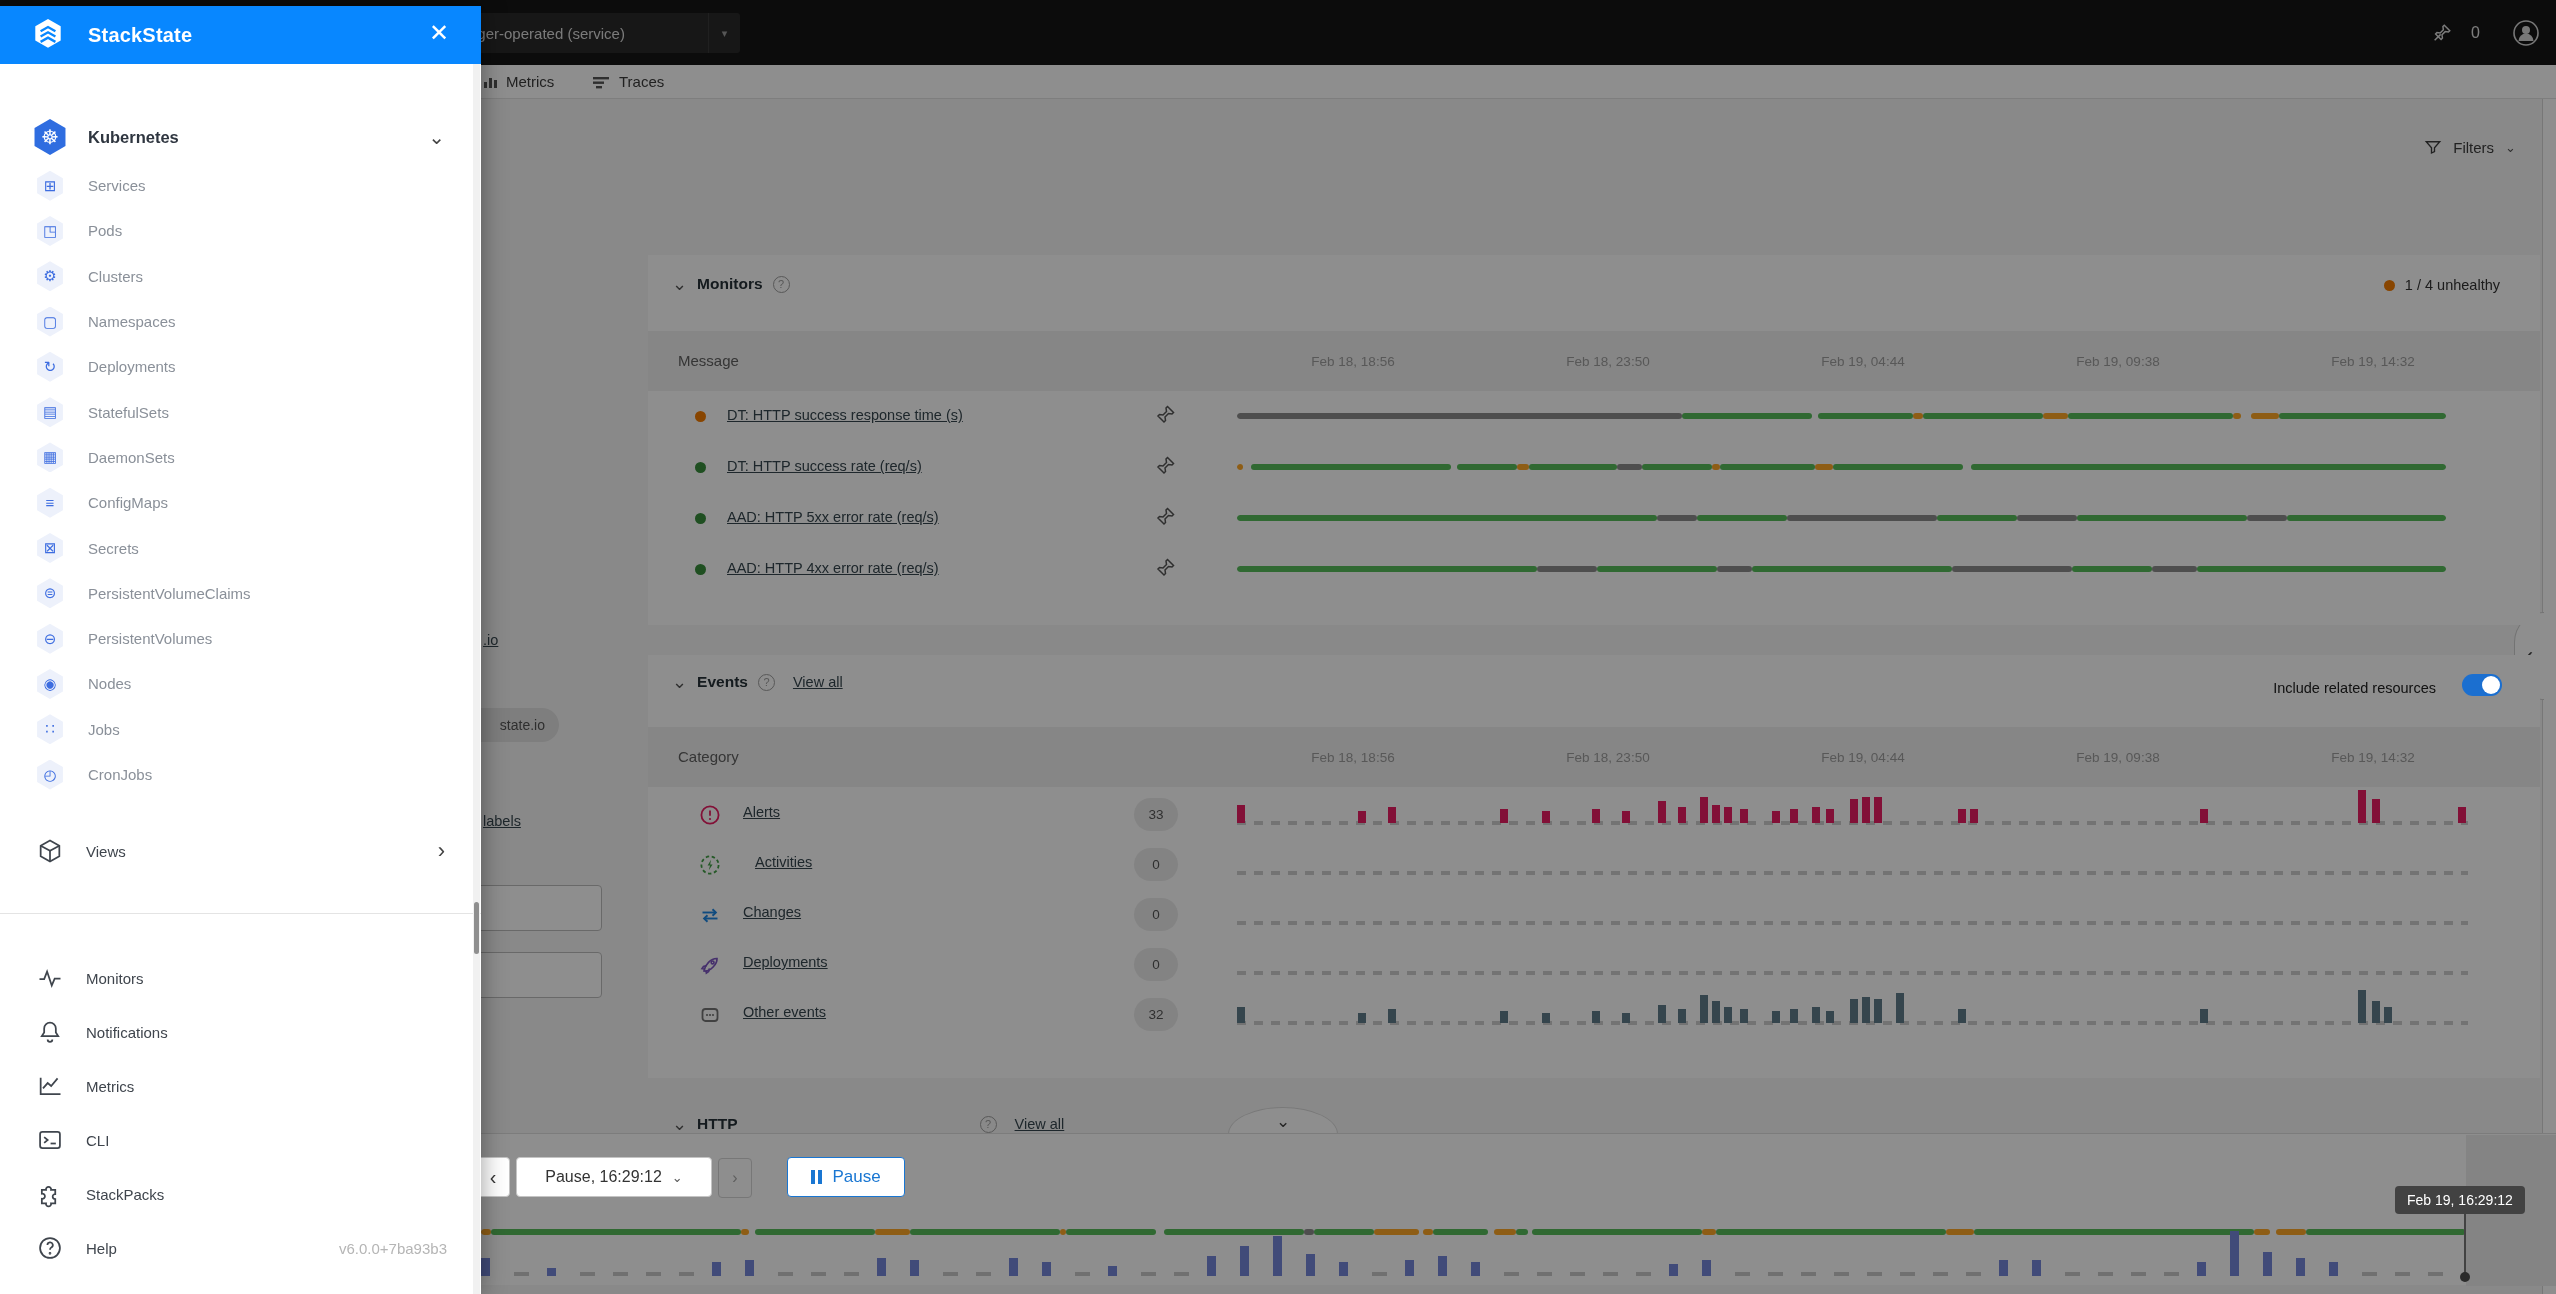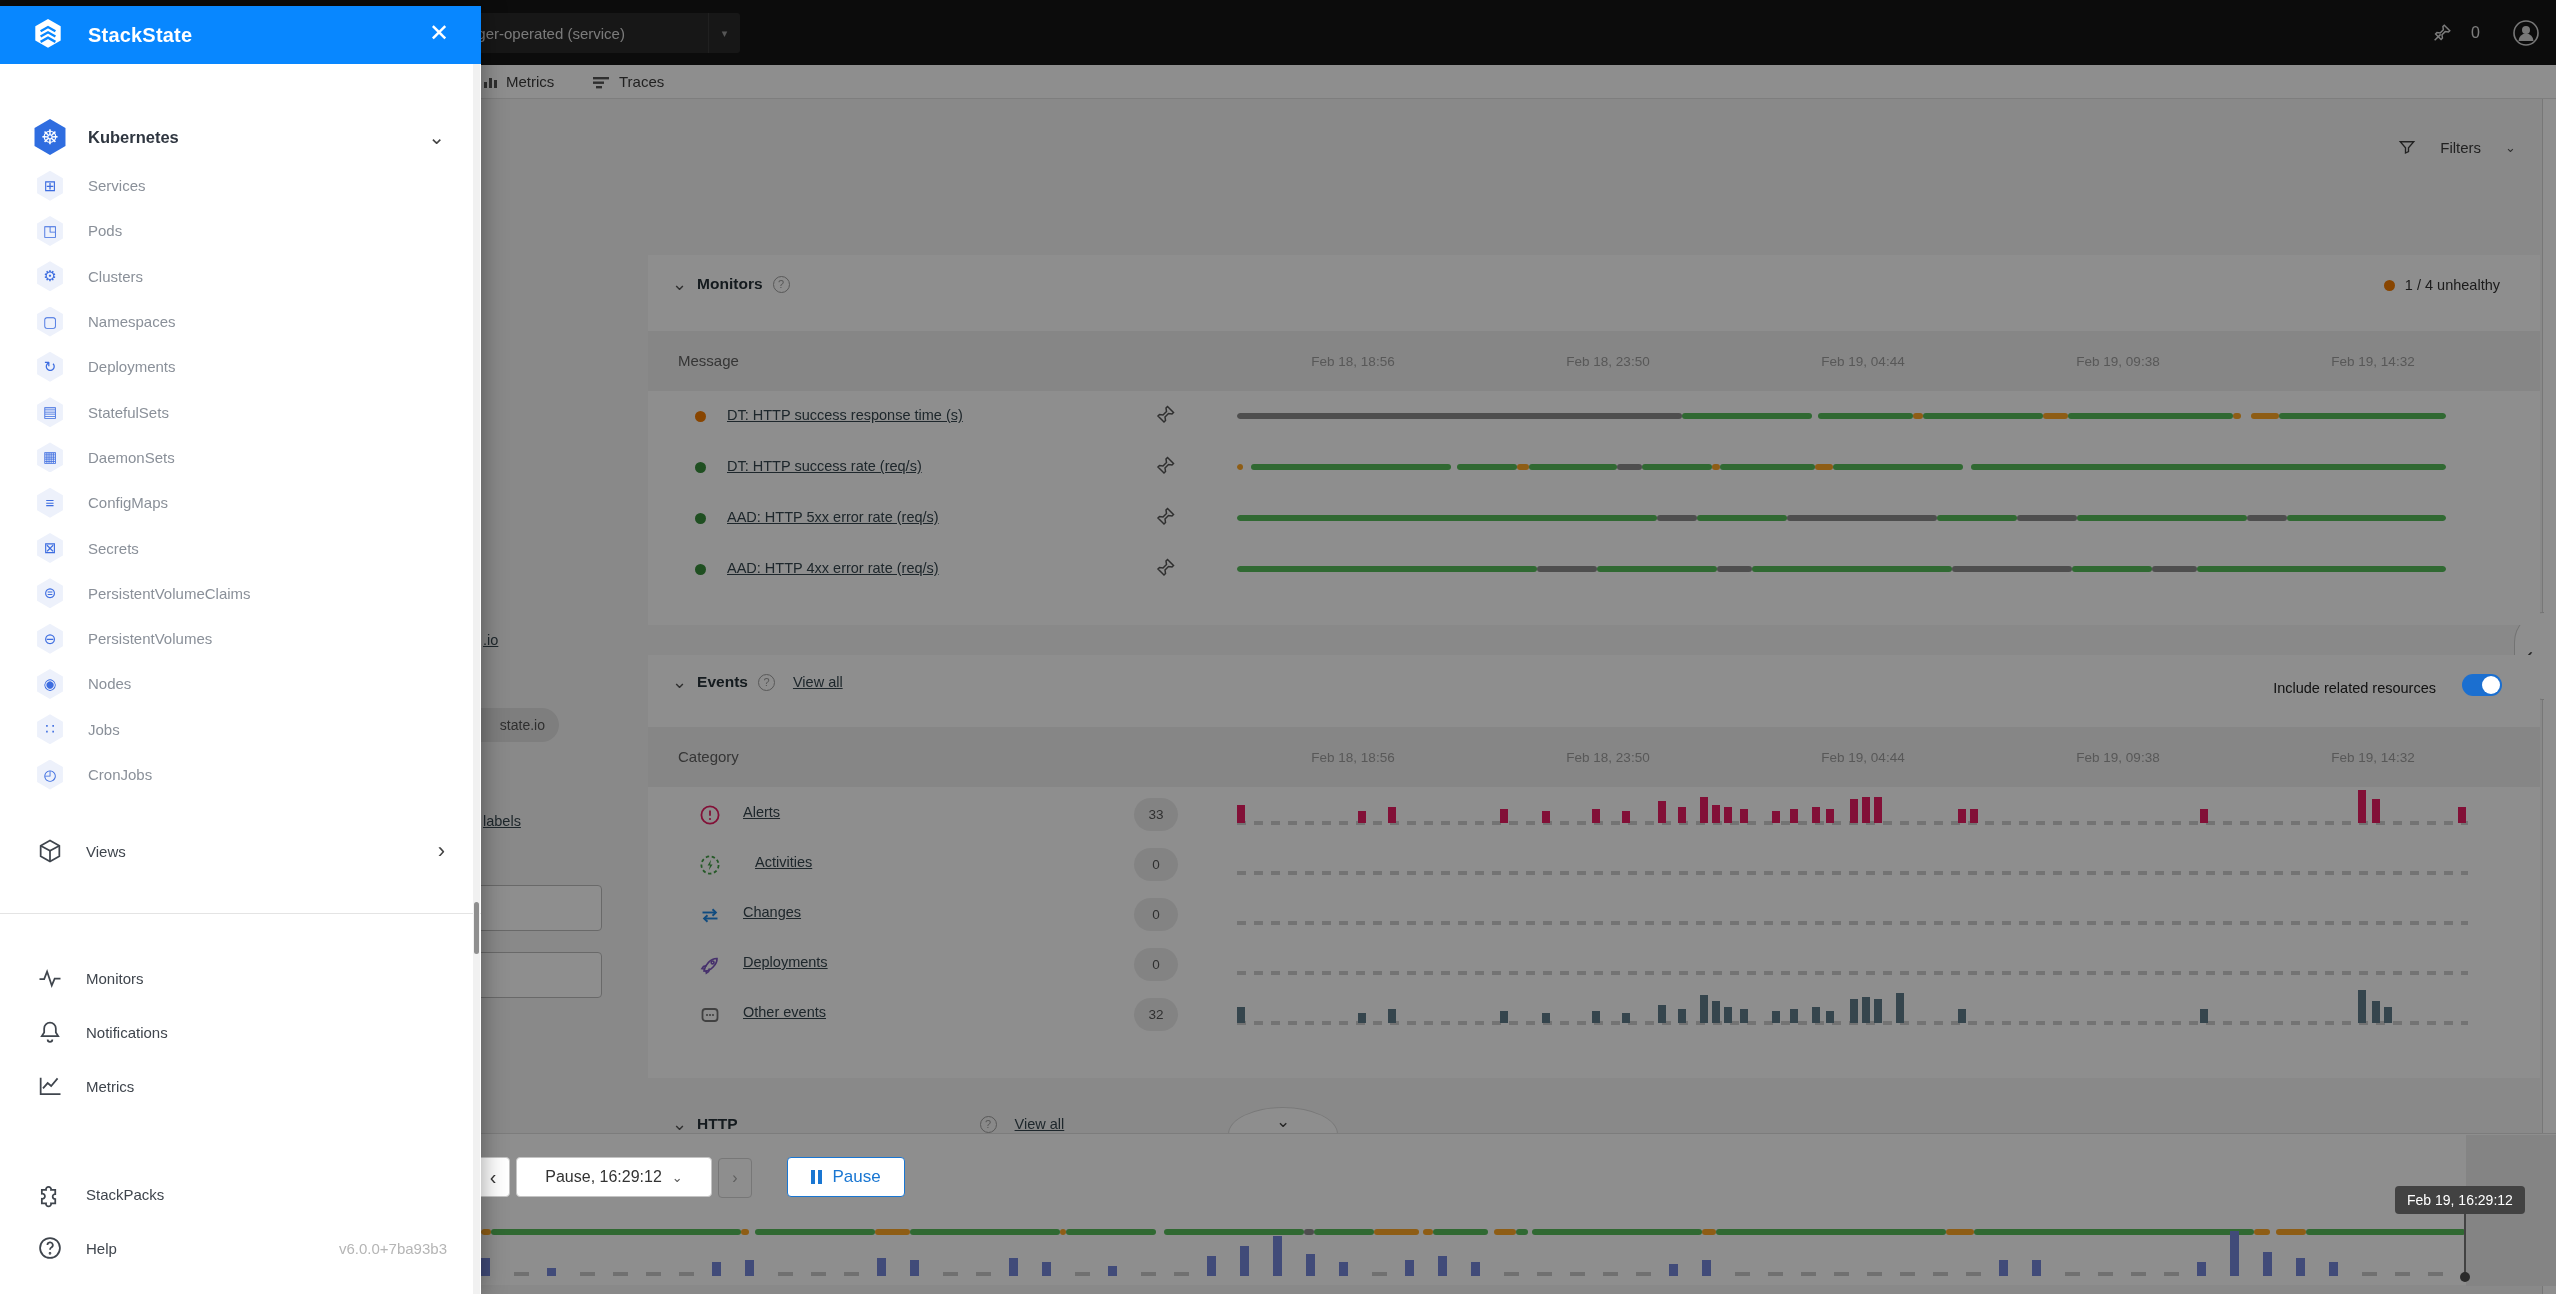--- a/index.html
+++ b/index.html
@@ -12,21 +12,21 @@
   .topbar { left:0; top:0; width:2556px; height:65px; background:#161616; }
   .tb-dd { left:455px; top:13px; height:40px; width:285px; background:#2a2a2a; border-radius:3px; display:flex; align-items:center; color:#dcdcdc; font-size:15px; }
   .tb-dd .lbl { padding-left:14px; flex:1; white-space:nowrap; overflow:hidden; }
   .tb-dd .caret { width:32px; text-align:center; color:#9a9a9a; font-size:11px; border-left:1px solid #3a3a3a; align-self:stretch; display:flex; align-items:center; justify-content:center;}
   .tb-right { right:16px; top:0; height:65px; display:flex; align-items:center; gap:18px; color:#e0e0e0; }
   .tb-count { font-size:16px; color:#e0e0e0; }
 
   
   .tabbar { left:0; top:65px; width:2556px; height:34px; background:#ffffff; border-bottom:1px solid #e2e2e2; display:flex; align-items:center; }
   .tab { display:flex; align-items:center; gap:8px; font-size:15px; color:#3c3c3c; height:100%; padding:0 4px; }
-  .filters { position:absolute; right:40px; top:65px; height:34px; display:flex; align-items:center; gap:24px; font-size:15px; color:#3c3c3c; }
+  .filters { position:absolute; right:40px; top:65px; height:34px; display:flex; align-items:center; gap:11px; font-size:15px; color:#3c3c3c; }
 
   
   .card { background:#ffffff; }
   .sec-head { display:flex; align-items:center; gap:10px; }
   .chev { color:#555; font-size:18px; line-height:10px; }
   .sec-title { font-weight:bold; font-size:15.5px; color:#263238; }
   .help-circ { width:17px; height:17px; border:1.4px solid #9e9e9e; border-radius:50%; color:#9e9e9e; font-size:11px; display:flex; align-items:center; justify-content:center; }
   .link { color:#37474f; text-decoration:underline; font-size:14.5px; }
   .band { background:#f0f0f0; }
   .band-title { font-size:15px; color:#616161; }
@@ -632,20 +632,30 @@
     </div>
     <div class="k8s-row" style="top:1053px;height:54px;">
       <span style="margin-left:36px;">
           <svg width="28" height="28" viewBox="0 0 24 24" fill="none" stroke="#3f454d" stroke-width="1.5">
             <path d="M4 5v14h17"></path>
             <path d="M6 14l4-4.5 3 2.5 5.5-6.5"></path>
           </svg>
         </span>
       <span class="dr-bottom-label" style="margin-left:22px;">Metrics</span>
     </div>
+    <div class="k8s-row" style="top:1107px;height:54px;">
+      <span style="margin-left:36px;">
+          <svg width="28" height="28" viewBox="0 0 24 24" fill="none" stroke="#3f454d" stroke-width="1.5">
+            <rect x="3.5" y="5" width="17" height="14" rx="2"></rect>
+            <path d="M7 9.5l3 2.5-3 2.5"></path>
+            <path d="M12.5 15H17"></path>
+          </svg>
+        </span>
+      <span class="dr-bottom-label" style="margin-left:22px;">CLI</span>
+    </div>
     <div class="k8s-row" style="top:1161px;height:54px;">
       <span style="margin-left:36px;">
           <svg width="28" height="28" viewBox="0 0 24 24" fill="none" stroke="#3f454d" stroke-width="1.5">
             <path d="M5 8.5h3.6a2.2 2.2 0 1 1 4.3 0H16.5V12a2.2 2.2 0 1 0 0 4.4v3.6H12.9a2.2 2.2 0 1 1-4.3 0H5v-3.9a2.2 2.2 0 1 0 0-4.3Z"></path>
           </svg>
         </span>
       <span class="dr-bottom-label" style="margin-left:22px;">StackPacks</span>
     </div>
     <div class="k8s-row" style="top:1215px;height:54px;">
       <span style="margin-left:36px;">

